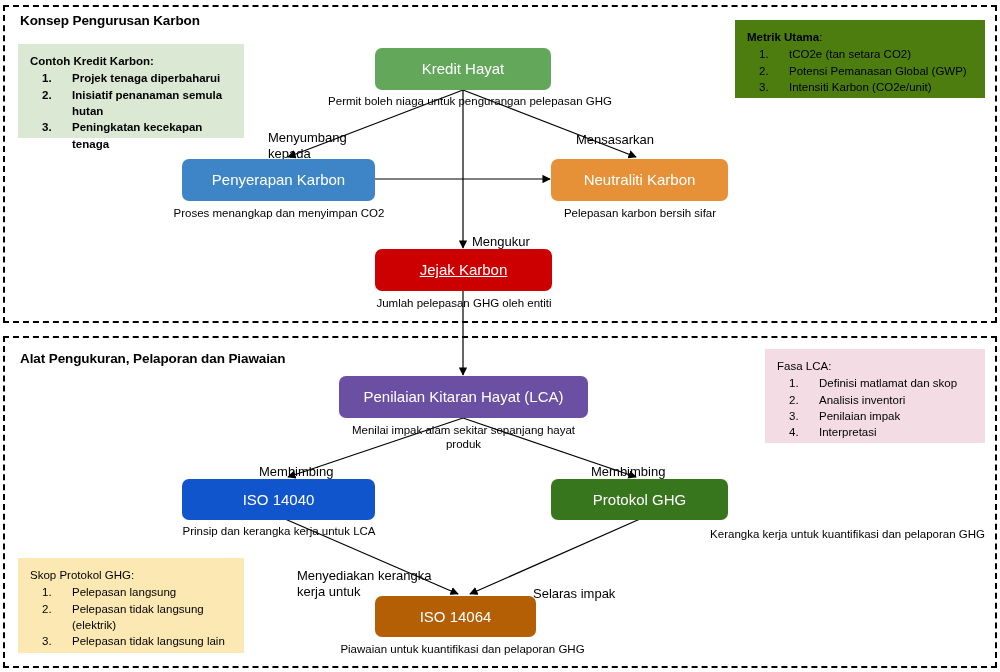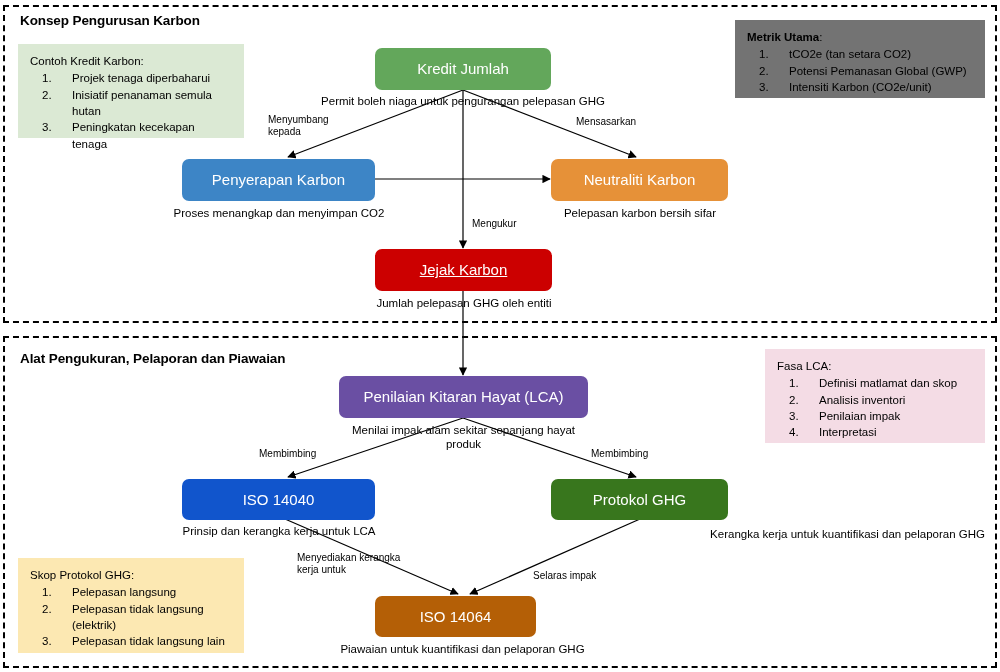--- a/index.html
+++ b/index.html
@@ -66,24 +66,25 @@
     margin:0;
     padding:0 0 0 12px;
   }
   .legend ol li .num{
     width:30px;flex:0 0 30px;
   }
   .legend ol li .txt{flex:1 1 auto;}
 
   .edge-label{
     position:absolute;
-    font-size:10px;
+    font-size:13px;
     color:#000;
     line-height:1.22;
     white-space:pre-line;
+    margin-top:16px;
   }
   svg.links{position:absolute;left:0;top:0;width:1000px;height:672px;overflow:visible;pointer-events:none;}
 </style>
 </head>
 <body>
 
 <div id="canvas">
 
   <div class="section" id="section-top"></div>
   <div class="section" id="section-bottom"></div>
@@ -123,23 +124,23 @@
 kepada</div>
   <div class="edge-label" style="left:576px;top:116px;width:130px;">Mensasarkan</div>
   <div class="edge-label" style="left:472px;top:218px;width:90px;">Mengukur</div>
   <div class="edge-label" style="left:259px;top:448px;width:120px;">Membimbing</div>
   <div class="edge-label" style="left:591px;top:448px;width:120px;">Membimbing</div>
   <div class="edge-label" style="left:297px;top:552px;width:140px;">Menyediakan kerangka
 kerja untuk</div>
   <div class="edge-label" style="left:533px;top:570px;width:130px;">Selaras impak</div>
 
   <div class="node" id="n-kredit" style="left:375px;top:48px;width:176px;height:42px;background:#63a75b;">
-    <span>Kredit Jumlah</span>
-  </div>
-  <div class="node-caption" style="left:233px;top:94px;width:460px;">Permit boleh niaga untuk pengurangan pelepasan GHG</div>
+    <span>Kredit Hayat</span>
+  </div>
+  <div class="node-caption" style="left:240px;top:94px;width:460px;">Permit boleh niaga untuk pengurangan pelepasan GHG</div>
 
   <div class="node" id="n-penyerapan" style="left:182px;top:159px;width:193px;height:42px;background:#3d85c6;">
     <span>Penyerapan Karbon</span>
   </div>
   <div class="node-caption" style="left:150px;top:206px;width:258px;">Proses menangkap dan menyimpan CO2</div>
 
   <div class="node" id="n-neutraliti" style="left:551px;top:159px;width:177px;height:42px;background:#e69138;">
     <span>Neutraliti Karbon</span>
   </div>
   <div class="node-caption" style="left:535px;top:206px;width:210px;">Pelepasan karbon bersih sifar</div>
@@ -163,39 +164,39 @@
   <div class="node" id="n-protokol" style="left:551px;top:479px;width:177px;height:41px;background:#38761d;">
     <span>Protokol GHG</span>
   </div>
   <div class="node-caption" style="left:640px;top:527px;width:345px;text-align:right;">Kerangka kerja untuk kuantifikasi dan pelaporan GHG</div>
 
   <div class="node" id="n-iso14064" style="left:375px;top:596px;width:161px;height:41px;background:#b45f06;">
     <span>ISO 14064</span>
   </div>
   <div class="node-caption" style="left:330px;top:642px;width:265px;">Piawaian untuk kuantifikasi dan pelaporan GHG</div>
 
-  <div class="legend" style="left:18px;top:44px;width:226px;height:94px;background:#dbe9d4;">
+  <div class="legend" style="left:18px;top:44px;width:226px;height:94px;background:#dbe9d4;font-weight:bold;">
     <div class="lg-title">Contoh Kredit Karbon:</div>
     <ol>
       <li>
           <span class="num">1.</span>
           <span class="txt">Projek tenaga diperbaharui</span>
         </li>
       <li>
           <span class="num">2.</span>
           <span class="txt">Inisiatif penanaman semula hutan</span>
         </li>
       <li>
           <span class="num">3.</span>
           <span class="txt">Peningkatan kecekapan tenaga</span>
         </li>
     </ol>
   </div>
 
-  <div class="legend" style="left:735px;top:20px;width:250px;height:78px;background:#737373;">
+  <div class="legend" style="left:735px;top:20px;width:250px;height:78px;background:#4d7c0f;">
     <div class="lg-title bold"><b>Metrik Utama</b><span>:</span></div>
     <ol>
       <li>
           <span class="num">1.</span>
           <span class="txt">tCO2e (tan setara CO2)</span>
         </li>
       <li>
           <span class="num">2.</span>
           <span class="txt">Potensi Pemanasan Global (GWP)</span>
         </li>

